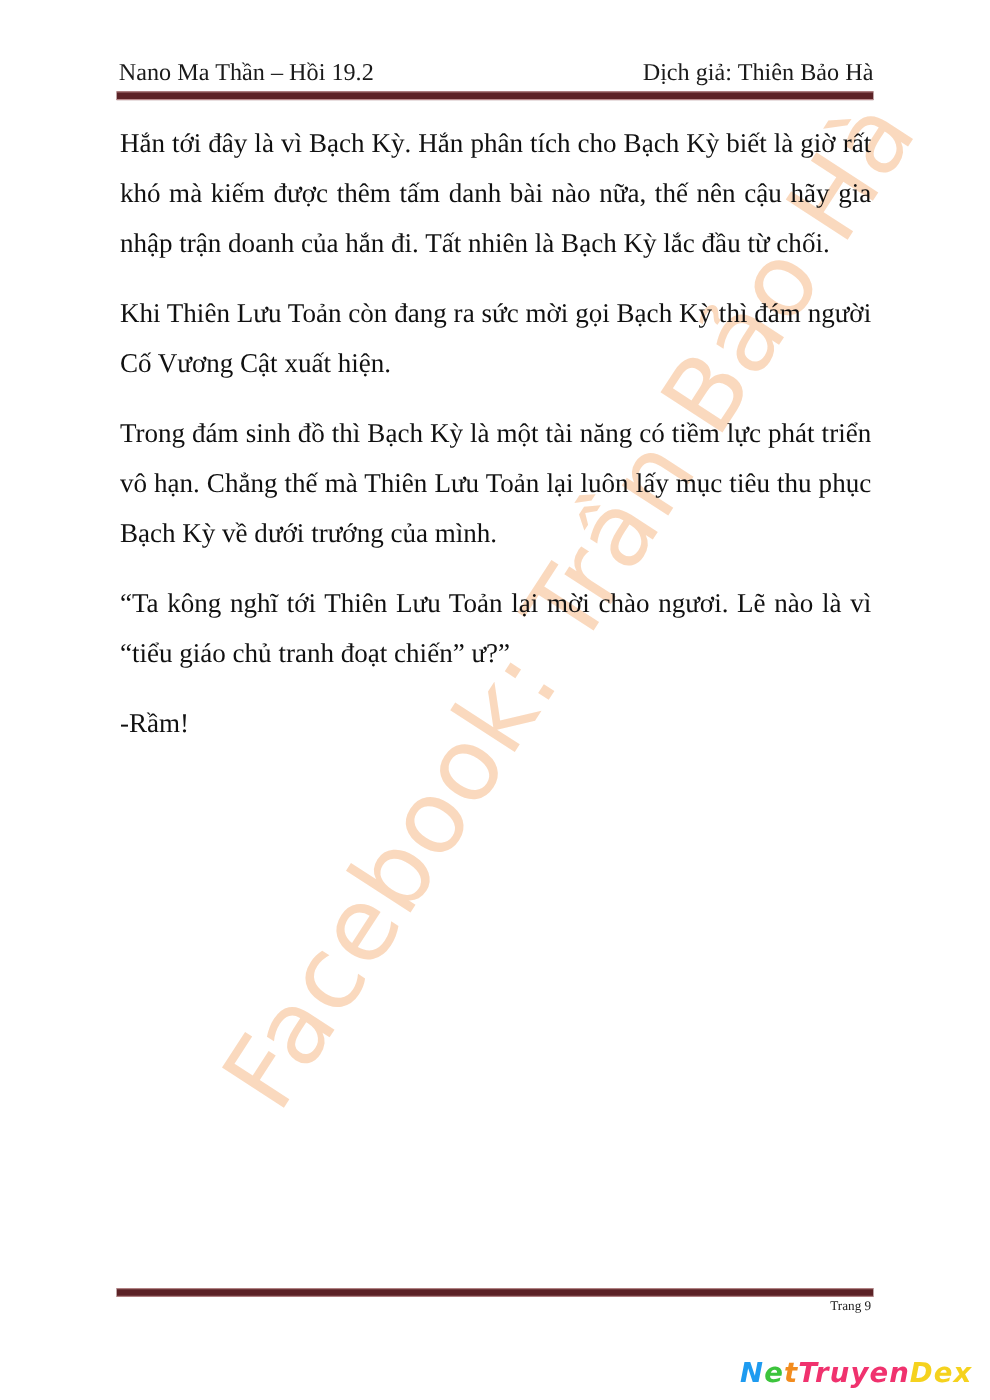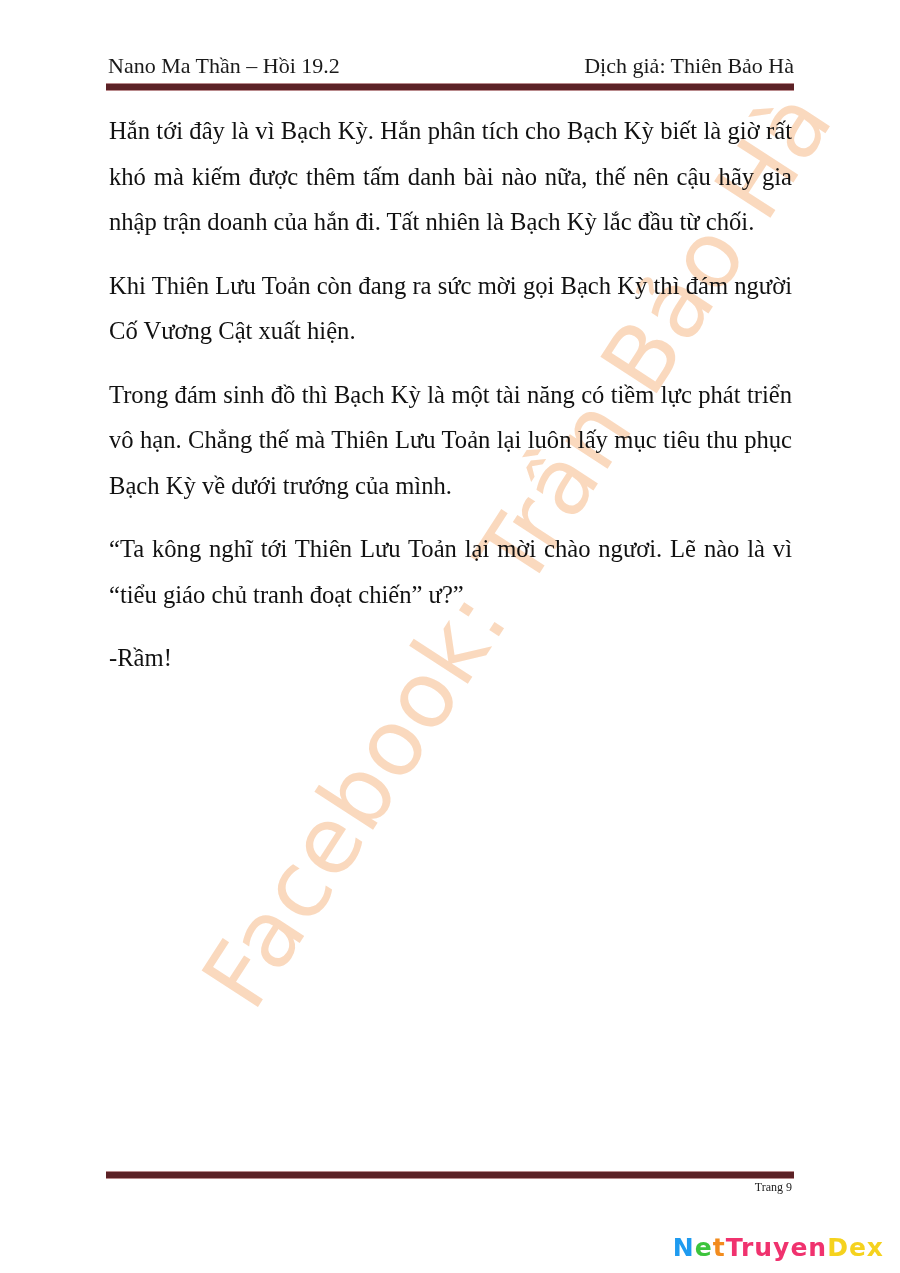--- a/index.html
+++ b/index.html
@@ -79,20 +79,21 @@
     letter-spacing: 1px;
   }
   .brand {
     position: absolute;
     right: 16px;
     top: 1233px;
     font-family: "DejaVu Sans", sans-serif;
     font-weight: bold;
     font-size: 25px;
     letter-spacing: 1px;
+    font-style: italic;
   }
   .brand span { display: inline-block; }
 </style>
 </head>
 <body>
 
 <div class="page">
 
   <div class="watermark">Facebook: Trần Bảo Hà</div>
 

